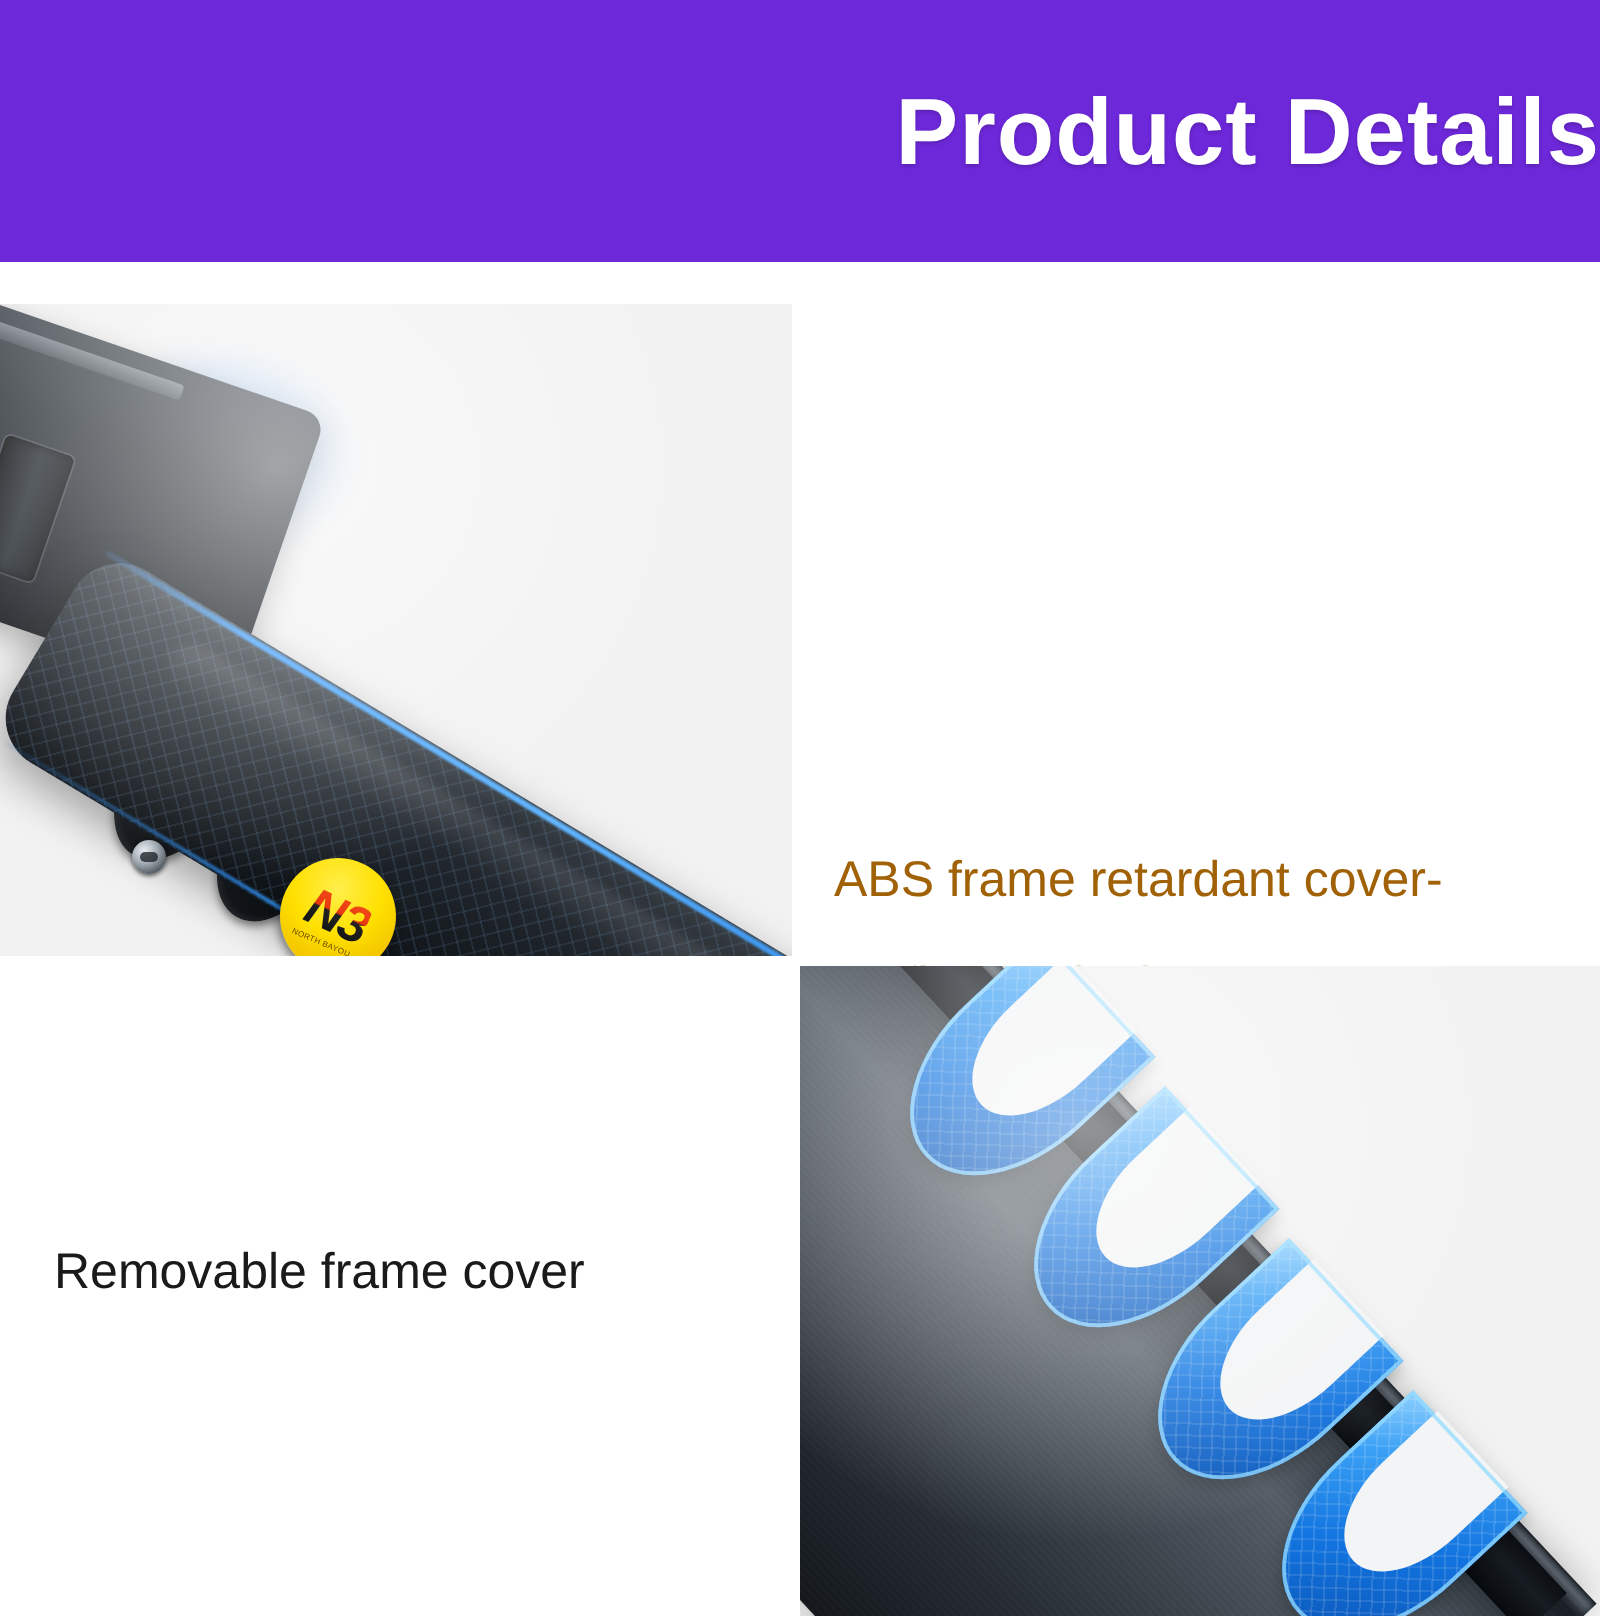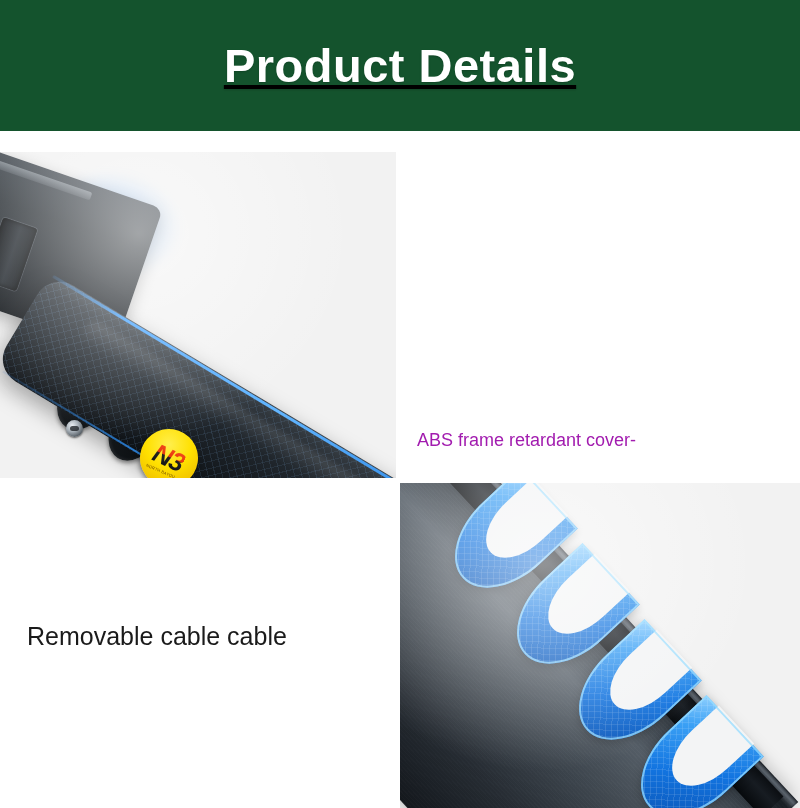--- a/index.html
+++ b/index.html
@@ -14,25 +14,24 @@
     overflow: hidden;
     position: relative;
   }
 
   
   .banner {
     position: absolute;
     left: 0; top: 0;
     width: 800px;
     height: 131px;
-    background: #14532d;
+    background: #6d28d9;
     display: flex;
     align-items: center;
-    justify-content: center;
-    text-decoration: underline;
+    justify-content: flex-end;
   }
   .banner-title {
     color: #ffffff;
     font-size: 47px;
     font-weight: bold;
     letter-spacing: 0.5px;
     line-height: 1;
     white-space: nowrap;
     text-shadow: 0 1px 2px rgba(0,0,0,0.18);
   }
@@ -247,22 +246,22 @@
     position: absolute;
     left: 417px;
     top: 152px;
     width: 374px;
     height: 326px;
     display: flex;
     flex-direction: column;
     justify-content: center;
   }
   .text-right .line {
-    font-size: 18px;
-    color: #a21caf;
+    font-size: 25px;
+    color: #a16207;
     line-height: 53px;
     white-space: nowrap;
   }
 
   
   .text-left {
     position: absolute;
     left: 0;
     top: 483px;
     width: 396px;
@@ -407,21 +406,21 @@
     </div>
   </div>
 
   <div class="text-right">
     <div class="line">ABS frame retardant cover-</div>
     <div class="line">no fingerprint leaves</div>
   </div>
 </div>
 
 <div class="text-left">
-  <div class="line">Removable cable cable</div>
+  <div class="line">Removable frame cover</div>
 </div>
 
 <div class="photo photo-clips">
   <div class="bar-dark">
     <div class="lip-hi"></div>
     <div class="grain"></div>
   </div>
   <div class="bar-edge-strip"></div>
 
   <div class="clips-blue">

